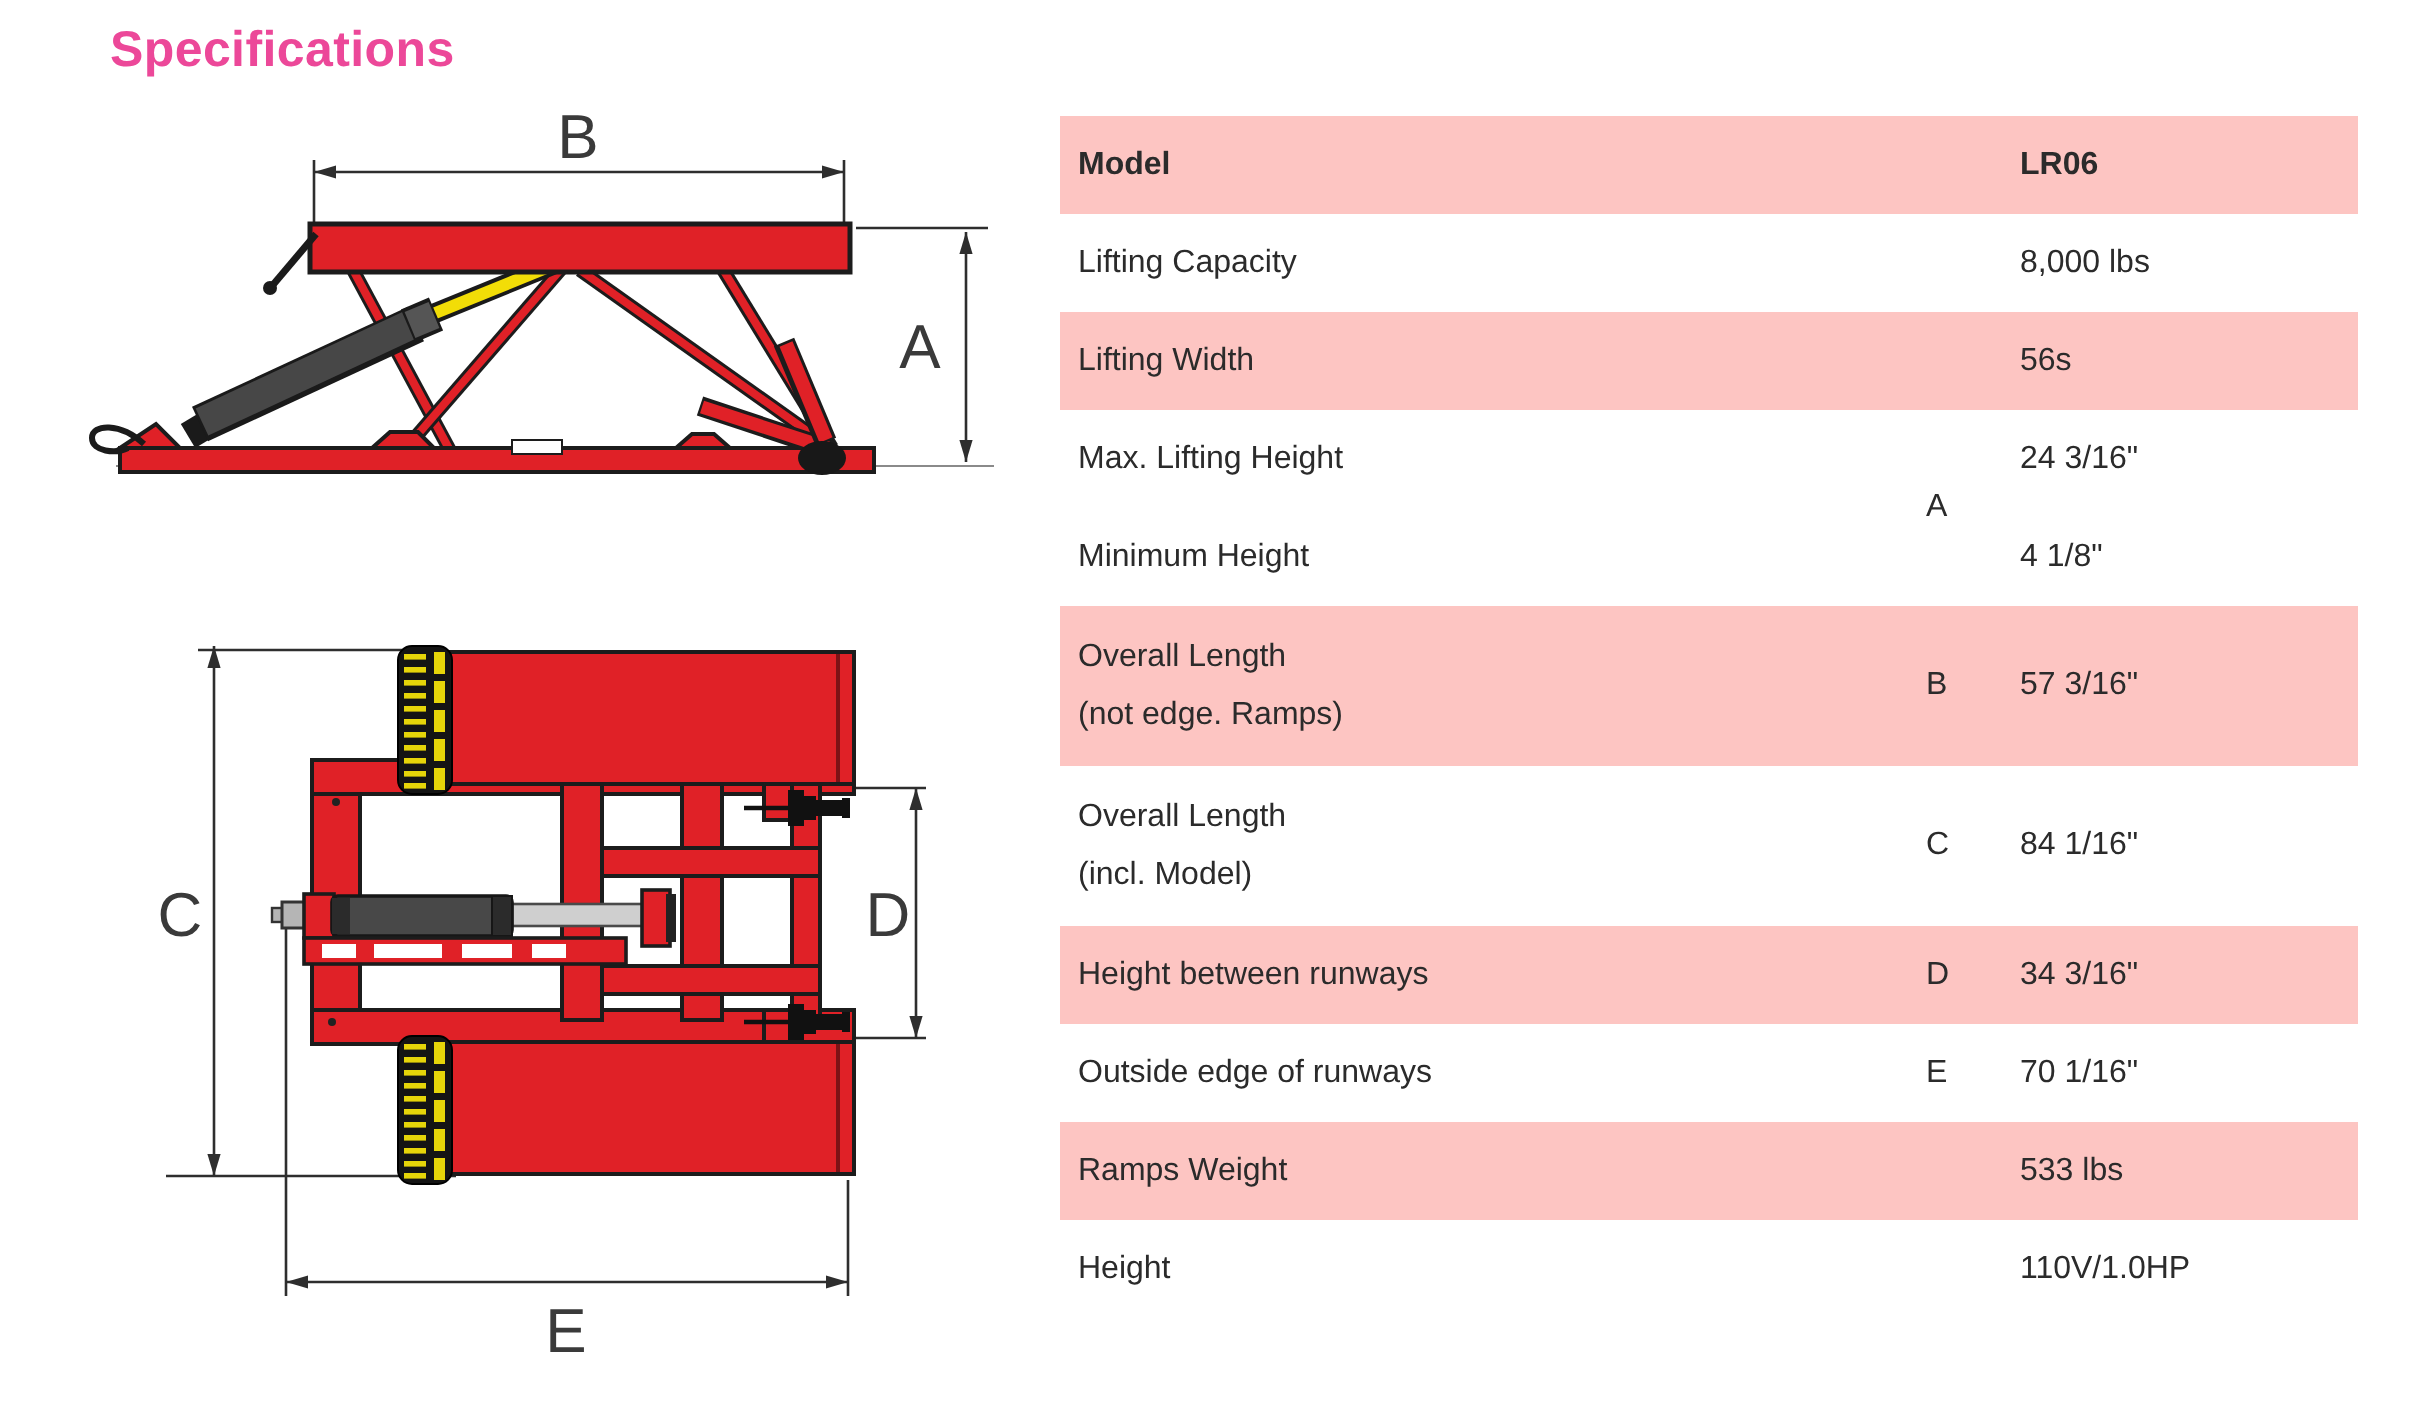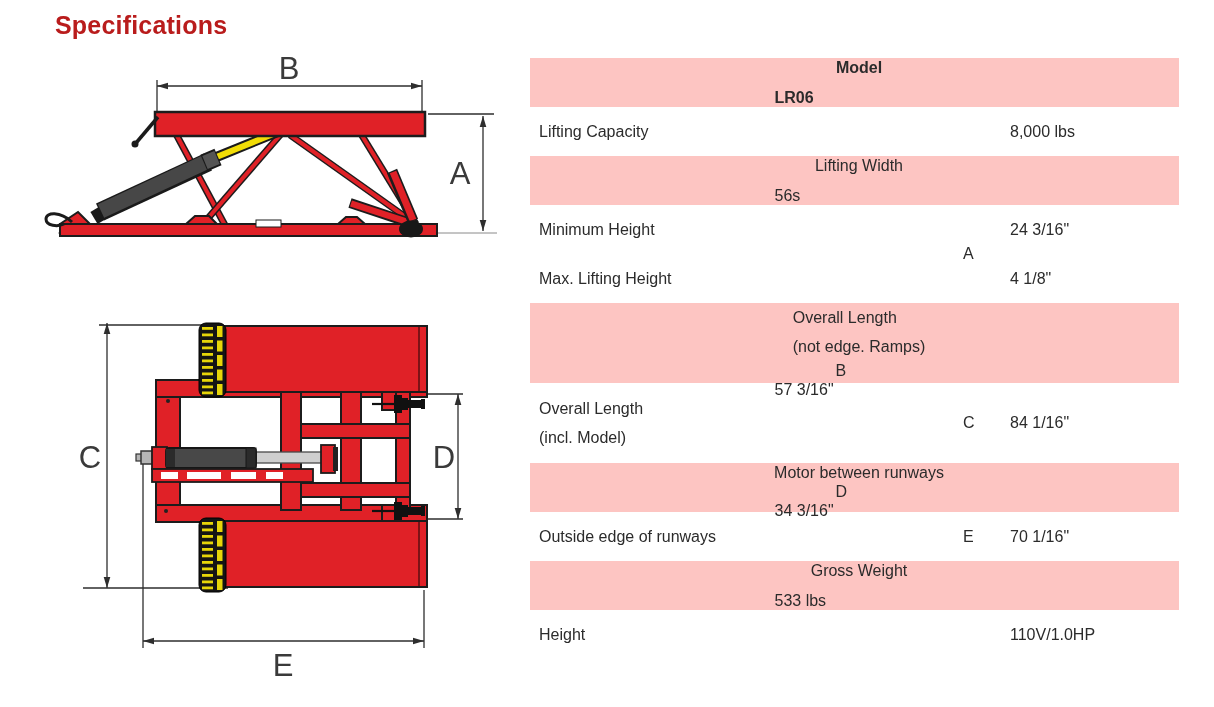--- a/index.html
+++ b/index.html
@@ -4,33 +4,33 @@
 <style>
   html,body{margin:0;padding:0;}
   body{
     width:1214px;height:707px;position:relative;overflow:hidden;
     background:#ffffff;
     font-family:"Liberation Sans",sans-serif;
     color:#2b2b2b;
   }
   .page-title{
     position:absolute;left:55px;top:11px;
-    font-size:25px;font-weight:700;color:#b91c1c;letter-spacing:.2px;
+    font-size:25px;font-weight:700;color:#ec4899;letter-spacing:.2px;
   }
   .diag{position:absolute;}
   #side-view{left:40px;top:55px;}
   #top-view{left:40px;top:300px;}
 
   .spec-table{
     position:absolute;left:530px;top:58px;width:649px;
     font-size:16px;line-height:1.2;
   }
   .trow{display:flex;align-items:center;padding-left:9px;box-sizing:border-box;}
   .h49{height:49px}.h80{height:80px}.h98{height:98px}
-  .shaded{background:#fdc5c2;flex-direction:column;}
+  .shaded{background:#fdc5c2;}
   .bold{font-weight:700;}
   .c-label{flex:1;}
   .c-label.two span{display:block;line-height:29px;}
   .c-letter{width:47px;}
   .c-value{width:169px;}
   .stack{display:flex;flex-direction:column;justify-content:center;align-self:stretch;}
   .stack span{height:49px;display:flex;align-items:center;}
   svg text{font-family:"Liberation Sans",sans-serif;font-size:31px;fill:#3a3a3a;}
 </style>
 </head>
@@ -235,22 +235,22 @@
   </div>
 
   <div class="trow h49 shaded">
     <div class="c-label">Lifting Width</div>
     <div class="c-letter"></div>
     <div class="c-value">56s</div>
   </div>
 
   <div class="trow h98">
     <div class="c-label stack">
+      <span>Max. Lifting Height</span>
       <span>Minimum Height</span>
-      <span>Max. Lifting Height</span>
     </div>
     <div class="c-letter">A</div>
     <div class="c-value stack">
       <span>24 3/16"</span>
       <span>4 1/8"</span>
     </div>
   </div>
 
   <div class="trow h80 shaded">
     <div class="c-label two">
@@ -264,33 +264,33 @@
   <div class="trow h80">
     <div class="c-label two">
       <span>Overall Length</span>
       <span>(incl. Model)</span>
     </div>
     <div class="c-letter">C</div>
     <div class="c-value">84 1/16"</div>
   </div>
 
   <div class="trow h49 shaded">
-    <div class="c-label">Motor between runways</div>
+    <div class="c-label">Height between runways</div>
     <div class="c-letter">D</div>
     <div class="c-value">34 3/16"</div>
   </div>
 
   <div class="trow h49">
     <div class="c-label">Outside edge of runways</div>
     <div class="c-letter">E</div>
     <div class="c-value">70 1/16"</div>
   </div>
 
   <div class="trow h49 shaded">
-    <div class="c-label">Gross Weight</div>
+    <div class="c-label">Ramps Weight</div>
     <div class="c-letter"></div>
     <div class="c-value">533 lbs</div>
   </div>
 
   <div class="trow h49">
     <div class="c-label">Height</div>
     <div class="c-letter"></div>
     <div class="c-value">110V/1.0HP</div>
   </div>
 

